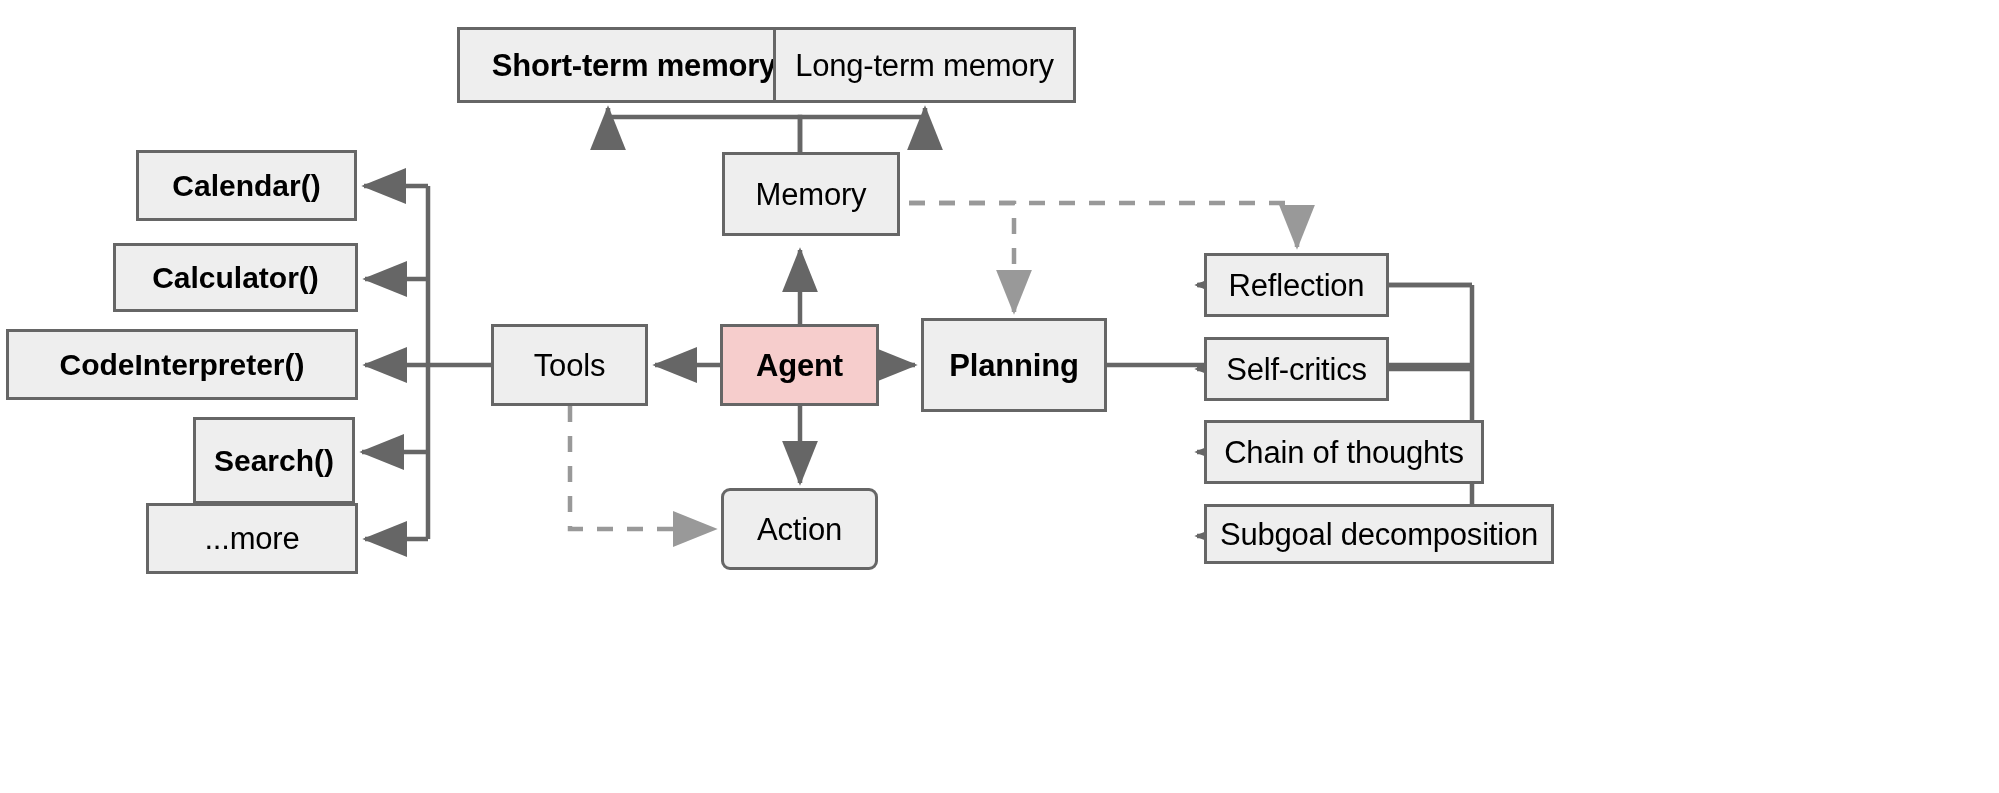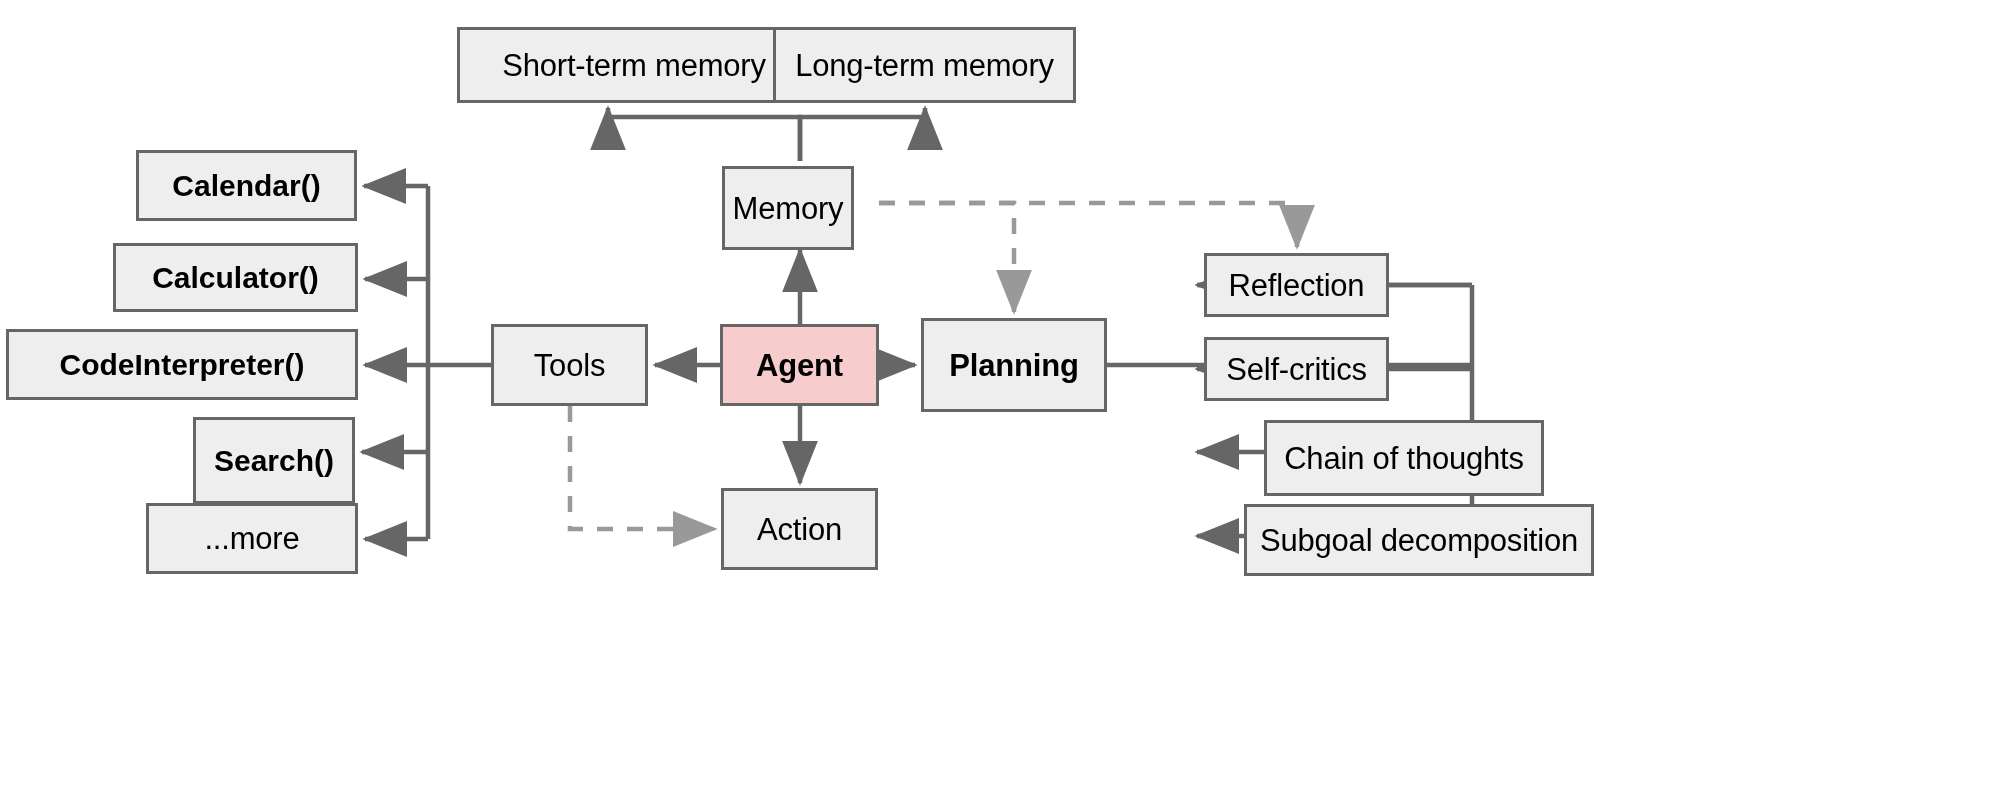--- a/index.html
+++ b/index.html
@@ -104,45 +104,45 @@
     <g stroke="#999999" stroke-width="4.5" fill="none" stroke-dasharray="16 14">
 
       <path d="M879,203 L1014,203 L1014,312" marker-end="url(#arrowDashed)"></path>
 
       <path d="M879,203 L1297,203 L1297,247" marker-end="url(#arrowDashed)"></path>
 
       <path d="M570,406 L570,529 L715,529" marker-end="url(#arrowDashed)"></path>
     </g>
   </svg>
 
-  <div class="node" style="left:457px;top:27px;width:354px;height:76px;">
+  <div class="node" style="left:457px;top:27px;width:354px;height:76px;font-weight:bold;">
     <span>Short-term memory</span>
   </div>
 
   <div class="node" style="left:773px;top:27px;width:303px;height:76px;">
     <span>Long-term memory</span>
   </div>
 
-  <div class="node" style="left:722px;top:166px;width:132px;height:84px;">
+  <div class="node" style="left:722px;top:152px;width:178px;height:84px;">
     <span>Memory</span>
   </div>
 
   <div class="node accent" style="left:720px;top:324px;width:159px;height:82px;">
     <span>Agent</span>
   </div>
 
   <div class="node" style="left:491px;top:324px;width:157px;height:82px;">
     <span>Tools</span>
   </div>
 
   <div class="node" style="left:921px;top:318px;width:186px;height:94px;font-weight:bold;">
     <span>Planning</span>
   </div>
 
-  <div class="node" style="left:721px;top:488px;width:157px;height:82px;">
+  <div class="node" style="left:721px;top:488px;width:157px;height:82px;border-radius:9px;">
     <span>Action</span>
   </div>
 
   <div class="node mono" style="left:136px;top:150px;width:221px;height:71px;">
     <span>Calendar()</span>
   </div>
 
   <div class="node mono" style="left:113px;top:243px;width:245px;height:69px;">
     <span>Calculator()</span>
   </div>
@@ -160,21 +160,21 @@
   </div>
 
   <div class="node" style="left:1204px;top:337px;width:185px;height:64px;">
     <span>Self-critics</span>
   </div>
 
   <div class="node" style="left:1204px;top:253px;width:185px;height:64px;">
     <span>Reflection</span>
   </div>
 
-  <div class="node" style="left:1264px;top:420px;width:280px;height:76px;">
+  <div class="node" style="left:1204px;top:420px;width:280px;height:64px;">
     <span>Chain of thoughts</span>
   </div>
 
-  <div class="node" style="left:1244px;top:504px;width:350px;height:72px;">
+  <div class="node" style="left:1204px;top:504px;width:350px;height:60px;">
     <span>Subgoal decomposition</span>
   </div>
 
 </div>
 
 </body></html>

